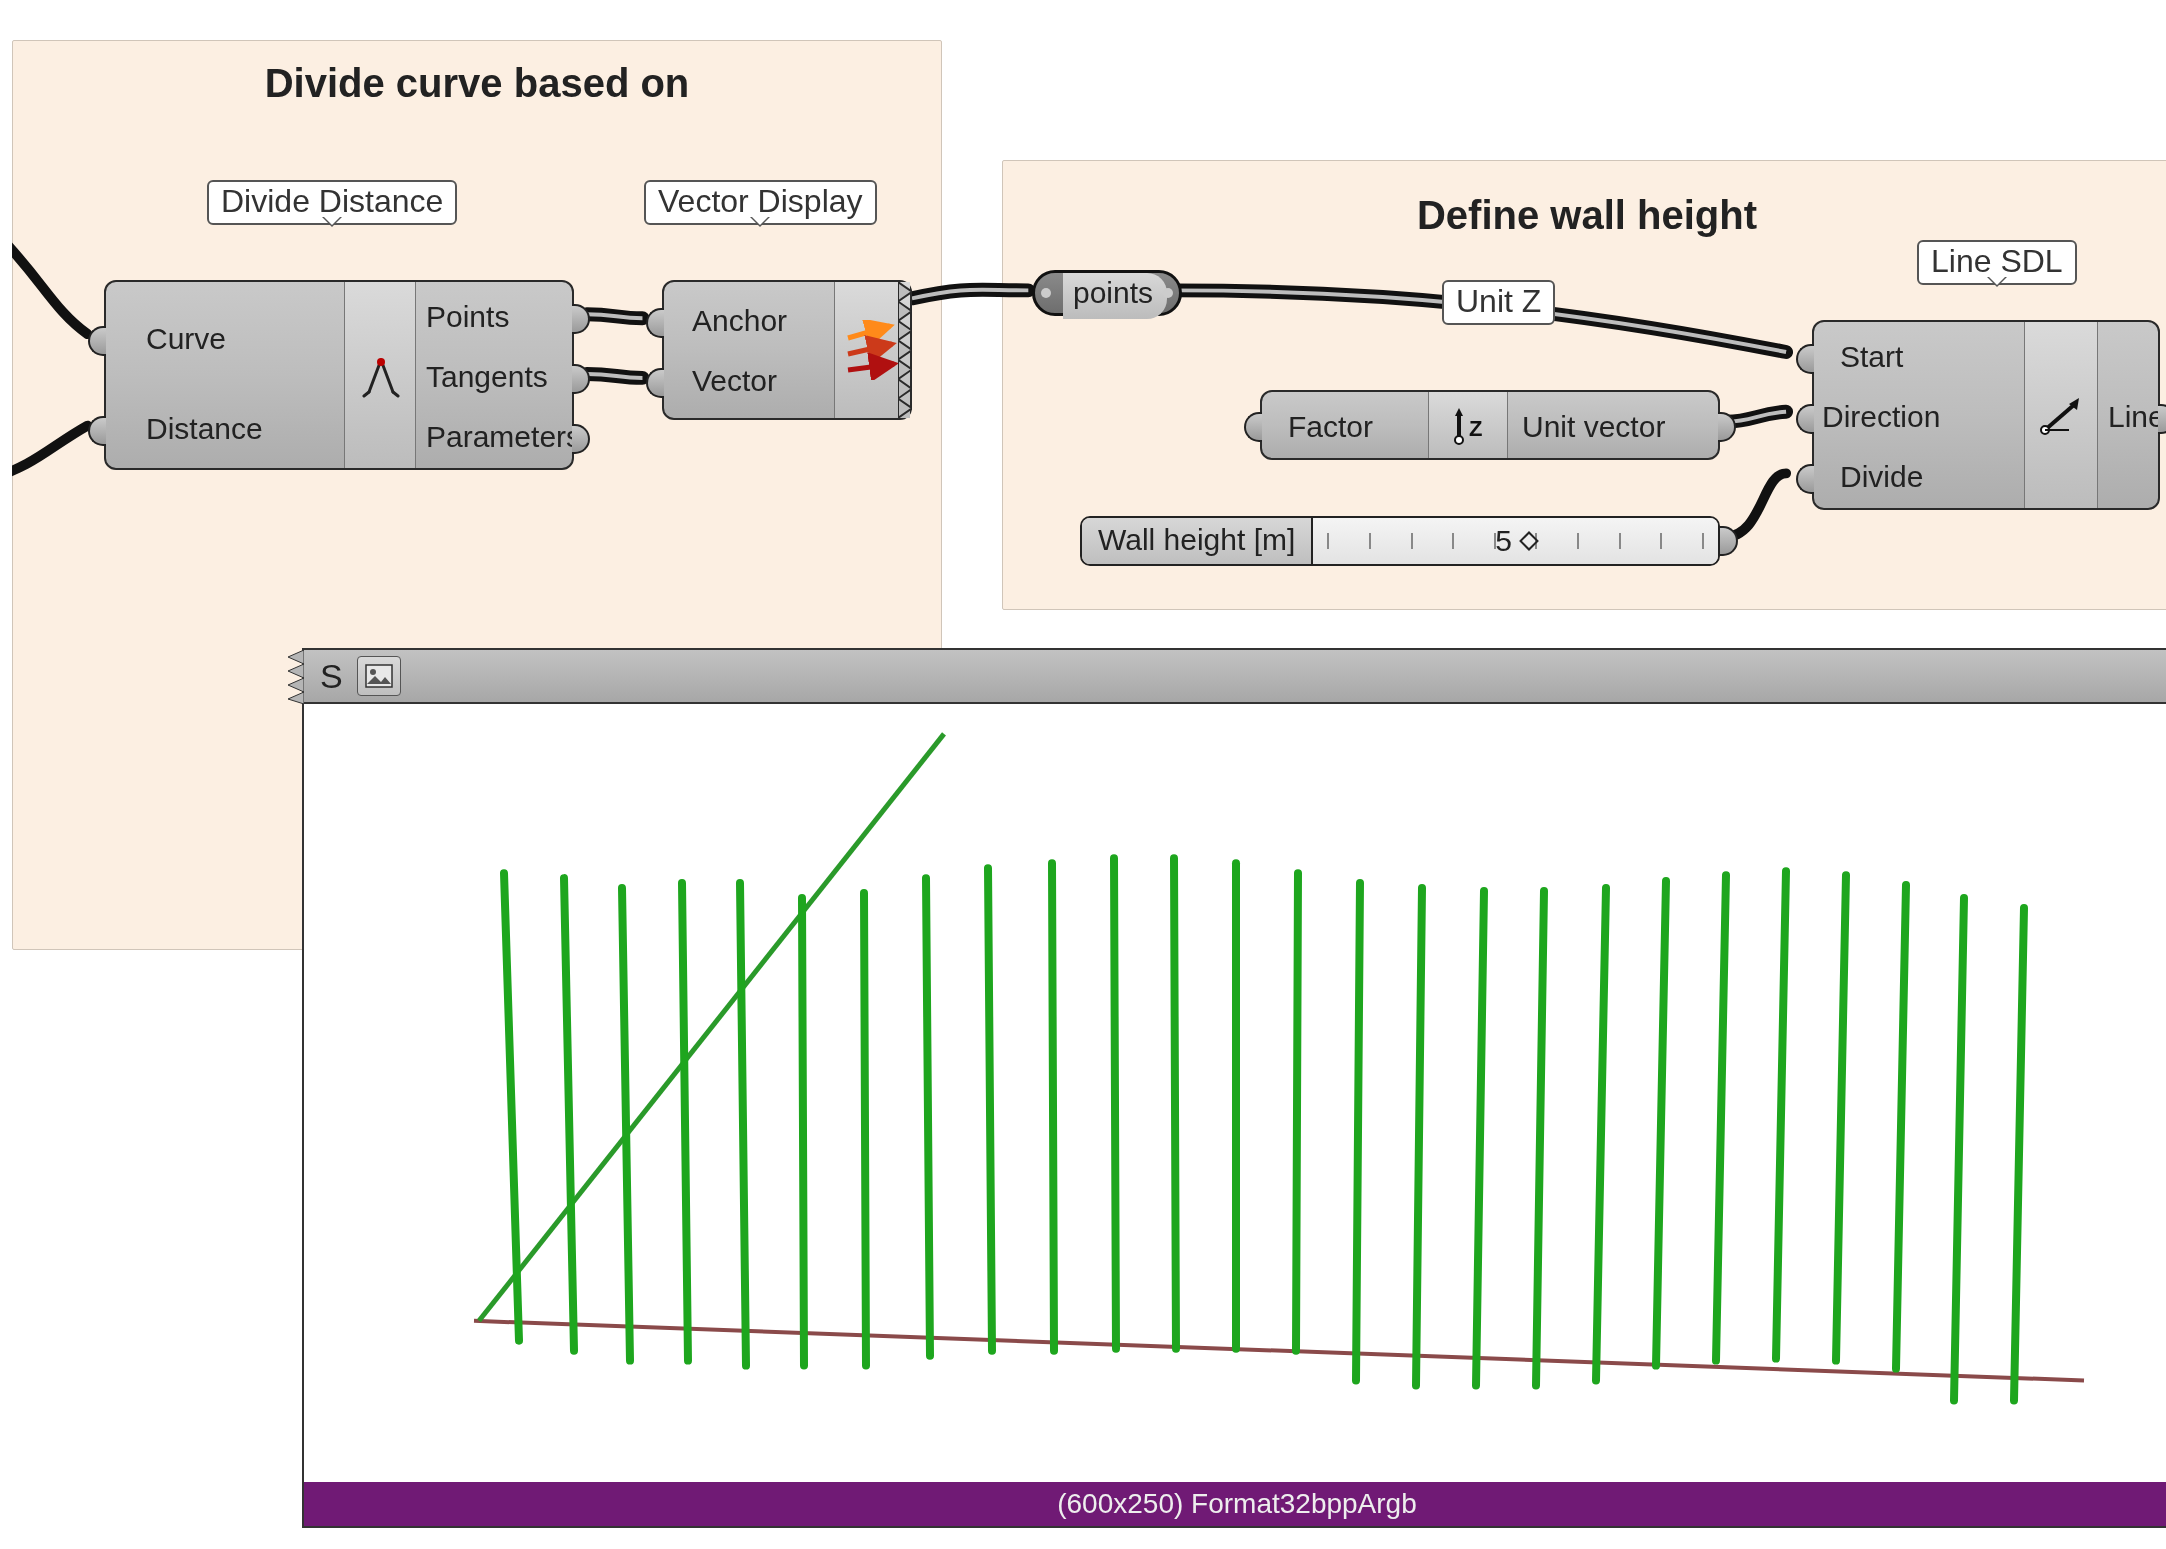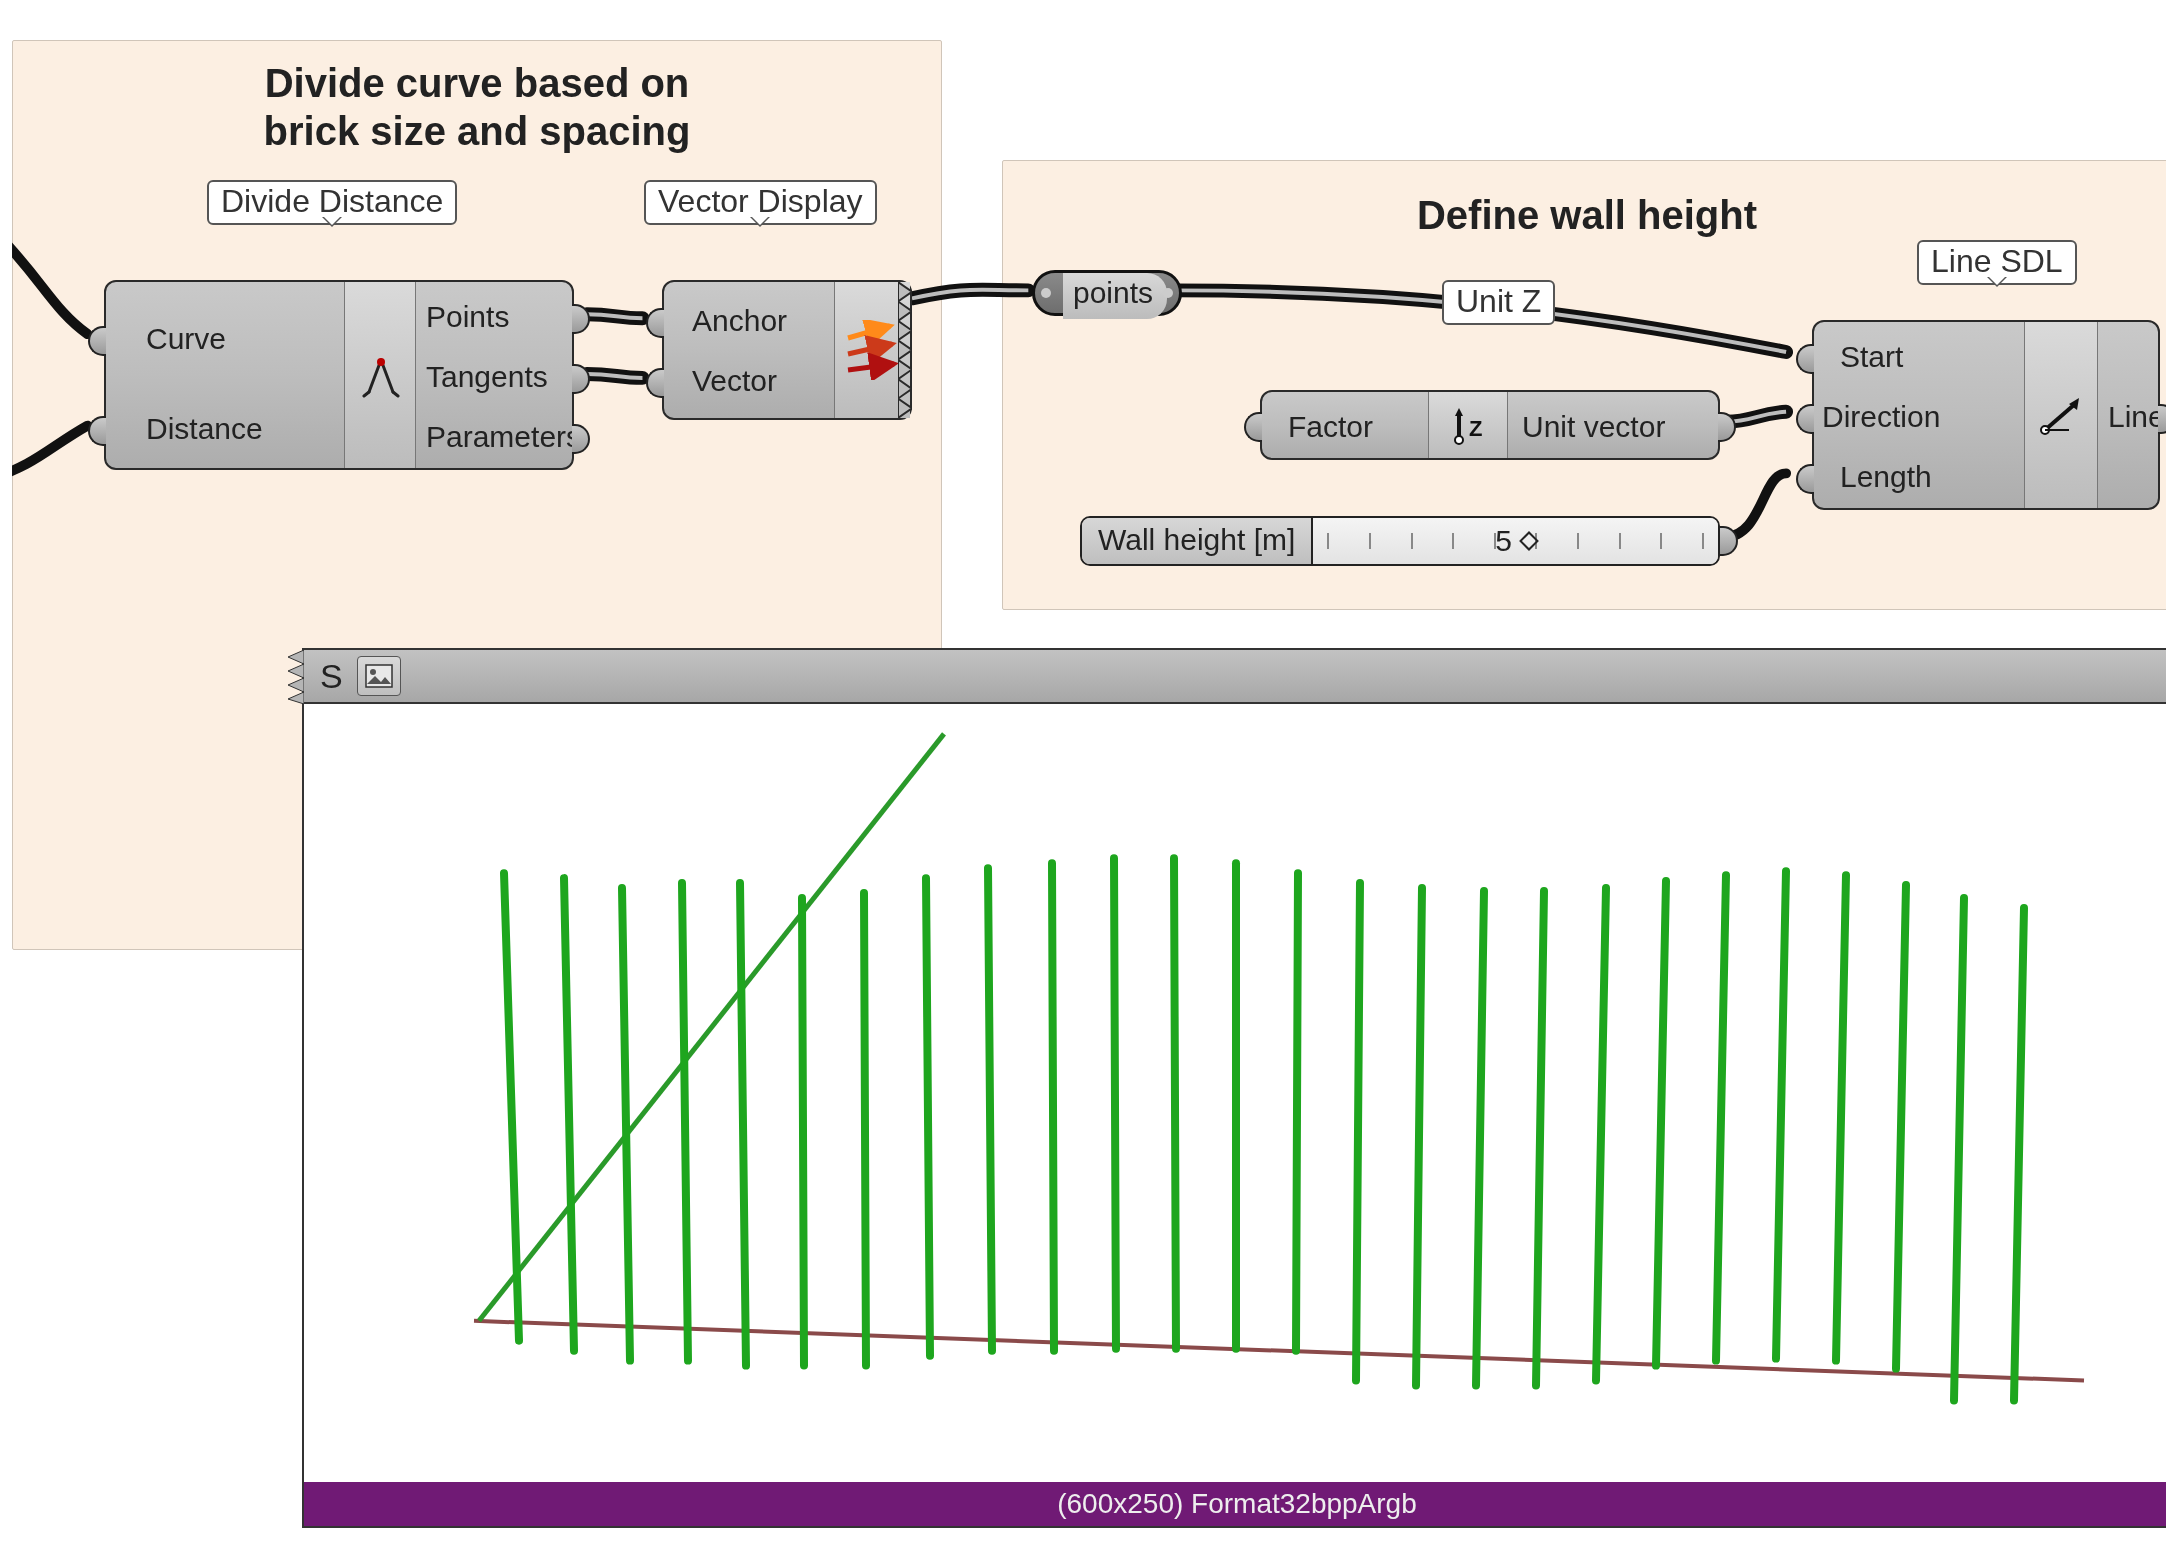--- a/index.html
+++ b/index.html
@@ -243,21 +243,20 @@
   .icon-line { position:absolute; width:46px; height:40px; }
 </style>
 </head>
 <body>
 
 <div class="canvas">
 
   <div class="group" style="left:0px; top:40px; width:930px; height:910px;">
     <div class="group-title">
       <div>Divide curve based on</div>
-      <div>brick size and spacing</div>
     </div>
   </div>
 
   <div class="group" style="left:990px; top:160px; width:1170px; height:450px;">
     <div class="group-title" style="padding-top:30px;">Define wall height</div>
   </div>
 
   <div class="tag" style="left:195px; top:180px;">Divide Distance</div>
   <div class="tag" style="left:632px; top:180px;">Vector Display</div>
   <div class="tag no-arrow" style="left:1430px; top:280px;">Unit Z</div>
@@ -347,21 +346,21 @@
         <svg viewBox="0 0 46 40">
           <line x1="6" y1="34" x2="36" y2="8" stroke="#111" stroke-width="4"></line>
           <path d="M30,8 L40,2 L38,14 Z" fill="#111"></path>
           <circle cx="6" cy="34" r="4" fill="#fff" stroke="#111" stroke-width="2"></circle>
           <line x1="6" y1="34" x2="30" y2="34" stroke="#111" stroke-width="2"></line>
         </svg>
       </span>
     </div>
     <span class="port-label left" style="left:26px; top:18px;">Start</span>
     <span class="port-label left" style="left:8px; top:78px;">Direction</span>
-    <span class="port-label left" style="left:26px; top:138px;">Length</span>
+    <span class="port-label left" style="left:26px; top:138px;">Divide</span>
     <span class="port-label right" style="left:294px; top:78px;">Line</span>
     <div class="grip l" style="top:22px;"></div>
     <div class="grip l" style="top:82px;"></div>
     <div class="grip l" style="top:142px;"></div>
     <div class="grip r" style="top:82px;"></div>
   </div>
 
   <div class="panel-wrap" style="left:1068px; top:516px; width:640px;">
     <div class="panel-label">Wall height [m]</div>
     <div class="panel-slider">

